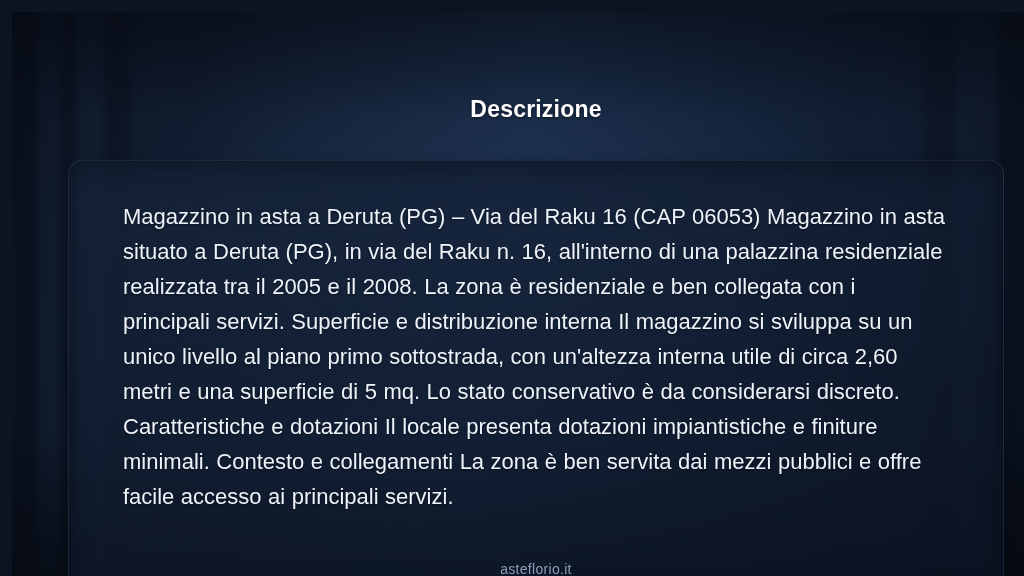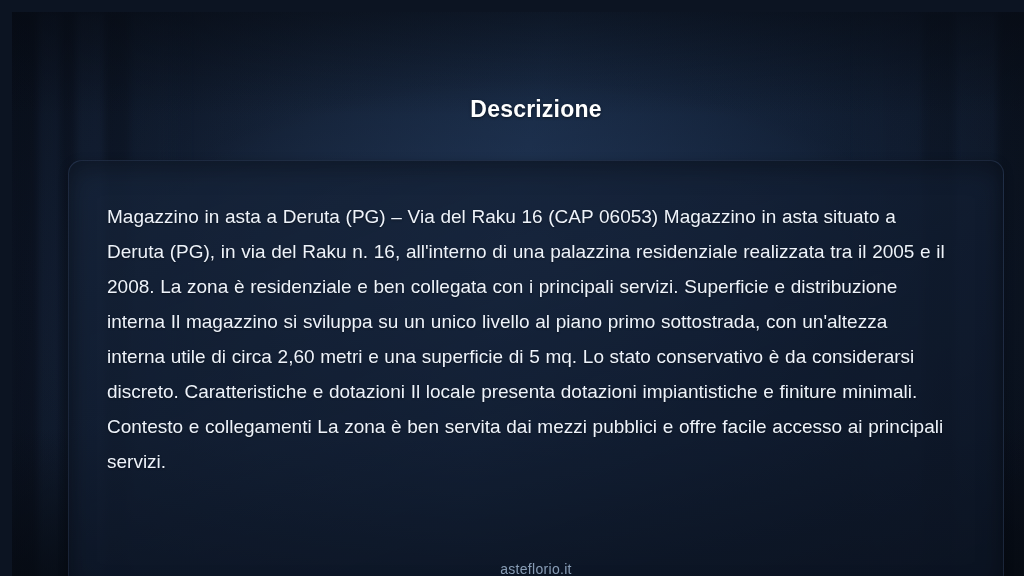--- a/index.html
+++ b/index.html
@@ -80,25 +80,26 @@
     border-radius: 14px;
     background: linear-gradient(160deg, rgba(22,36,58,0.78) 0%, rgba(16,27,46,0.72) 55%, rgba(13,22,38,0.76) 100%);
     border: 1px solid rgba(120,150,190,0.13);
     box-shadow: 0 6px 26px rgba(0,0,0,0.35) inset, 0 2px 10px rgba(0,0,0,0.25);
     padding: 26px 44px 26px 26px;
     overflow: hidden;
   }
 
   .description-text {
     color: #eef3fa;
-    font-size: 19px;
+    font-size: 22px;
     line-height: 35px;
     text-align: left;
     text-shadow: 0 1px 2px rgba(0,0,0,0.4);
     word-spacing: 0.4px;
+    margin-left: 16px;
   }
 
   .footer {
     position: absolute;
     left: 0;
     right: 0;
     bottom: 10px;
     text-align: center;
   }
 

